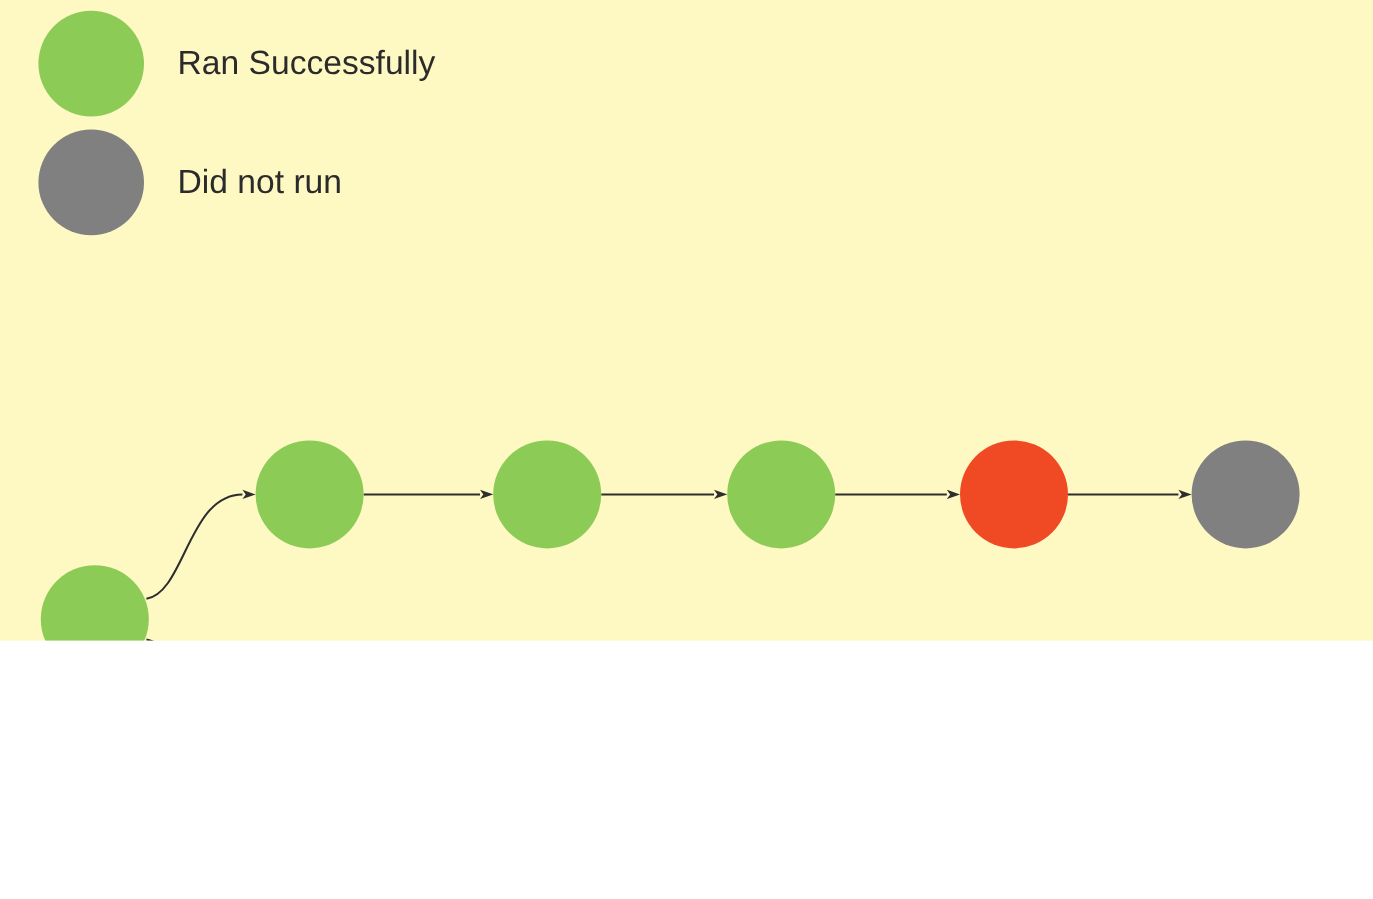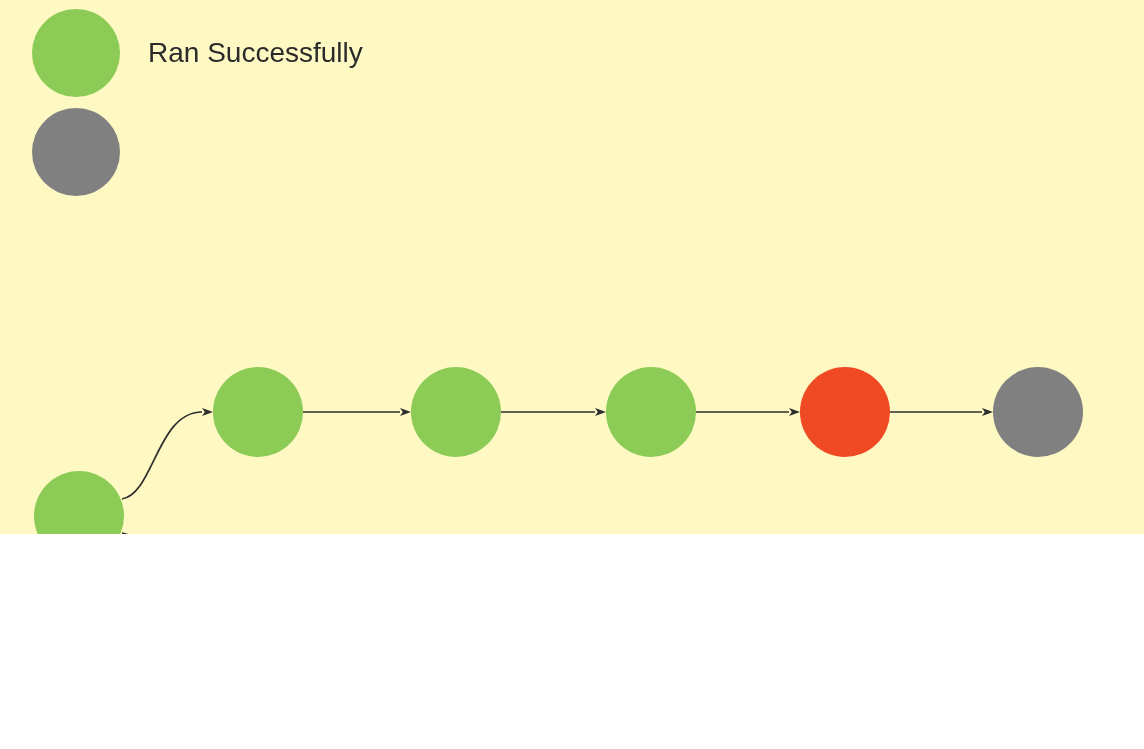--- a/index.html
+++ b/index.html
@@ -62,20 +62,21 @@
 
   <div class="legend" id="legend" style="color: rgb(43, 43, 43);">
   <div class="legend-item">
     <span class="swatch" style="background: rgb(140, 203, 85);"></span>
     <span class="legend-label">Ran Successfully</span>
   </div>
 
 
   <div class="legend-item">
     <span class="swatch" style="background: rgb(128, 128, 128);"></span>
+    <span class="legend-label">Did not run</span>
   </div>
 </div>
 
   <svg class="graph" id="graph" width="1144" height="749" viewBox="0 0 1144 749" xmlns="http://www.w3.org/2000/svg" style="--edge-color: #2e2e2e;">
     <defs>
       <marker id="arrow" markerUnits="userSpaceOnUse" markerWidth="11" markerHeight="9" viewBox="0 0 11 9" refX="0" refY="4.5" orient="auto">
         <path class="arrowhead" d="M0,0.6 L11,4.5 L0,8.4 L2.8,4.5 Z"></path>
       </marker>
     </defs>
   <path d="M122,499 C154,494 157,412 202,412" class="edge" marker-end="url(#arrow)"></path>

